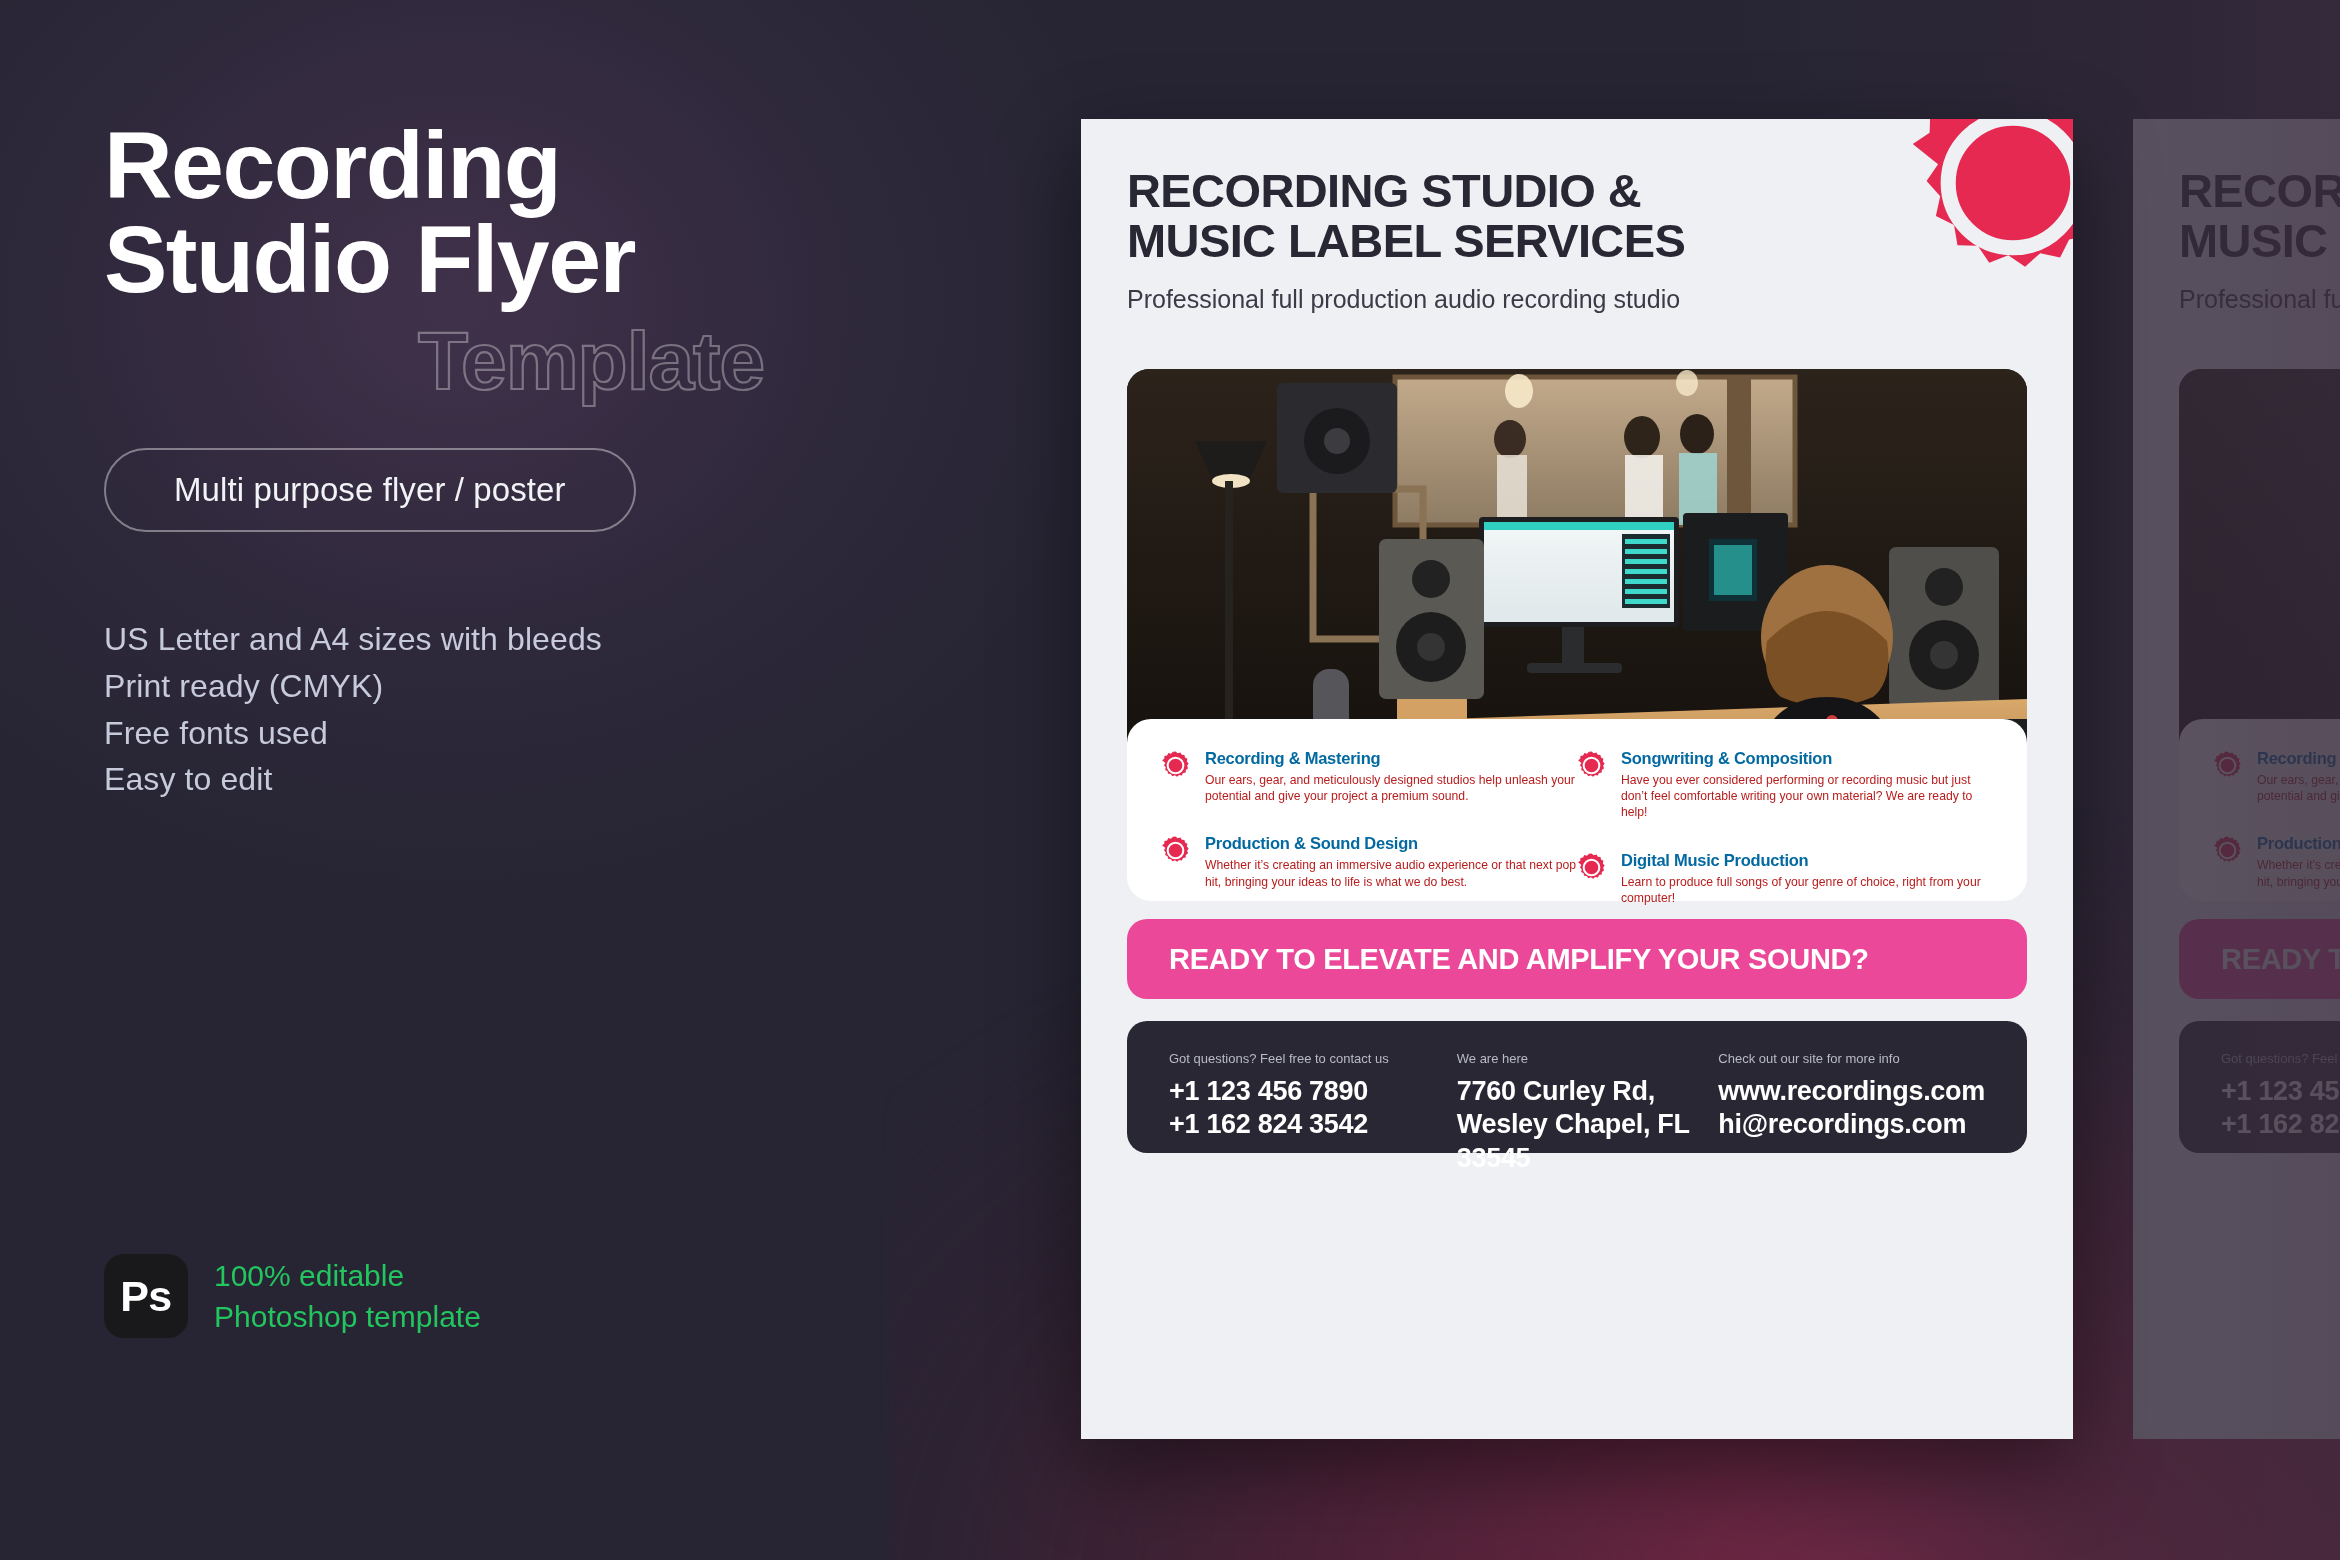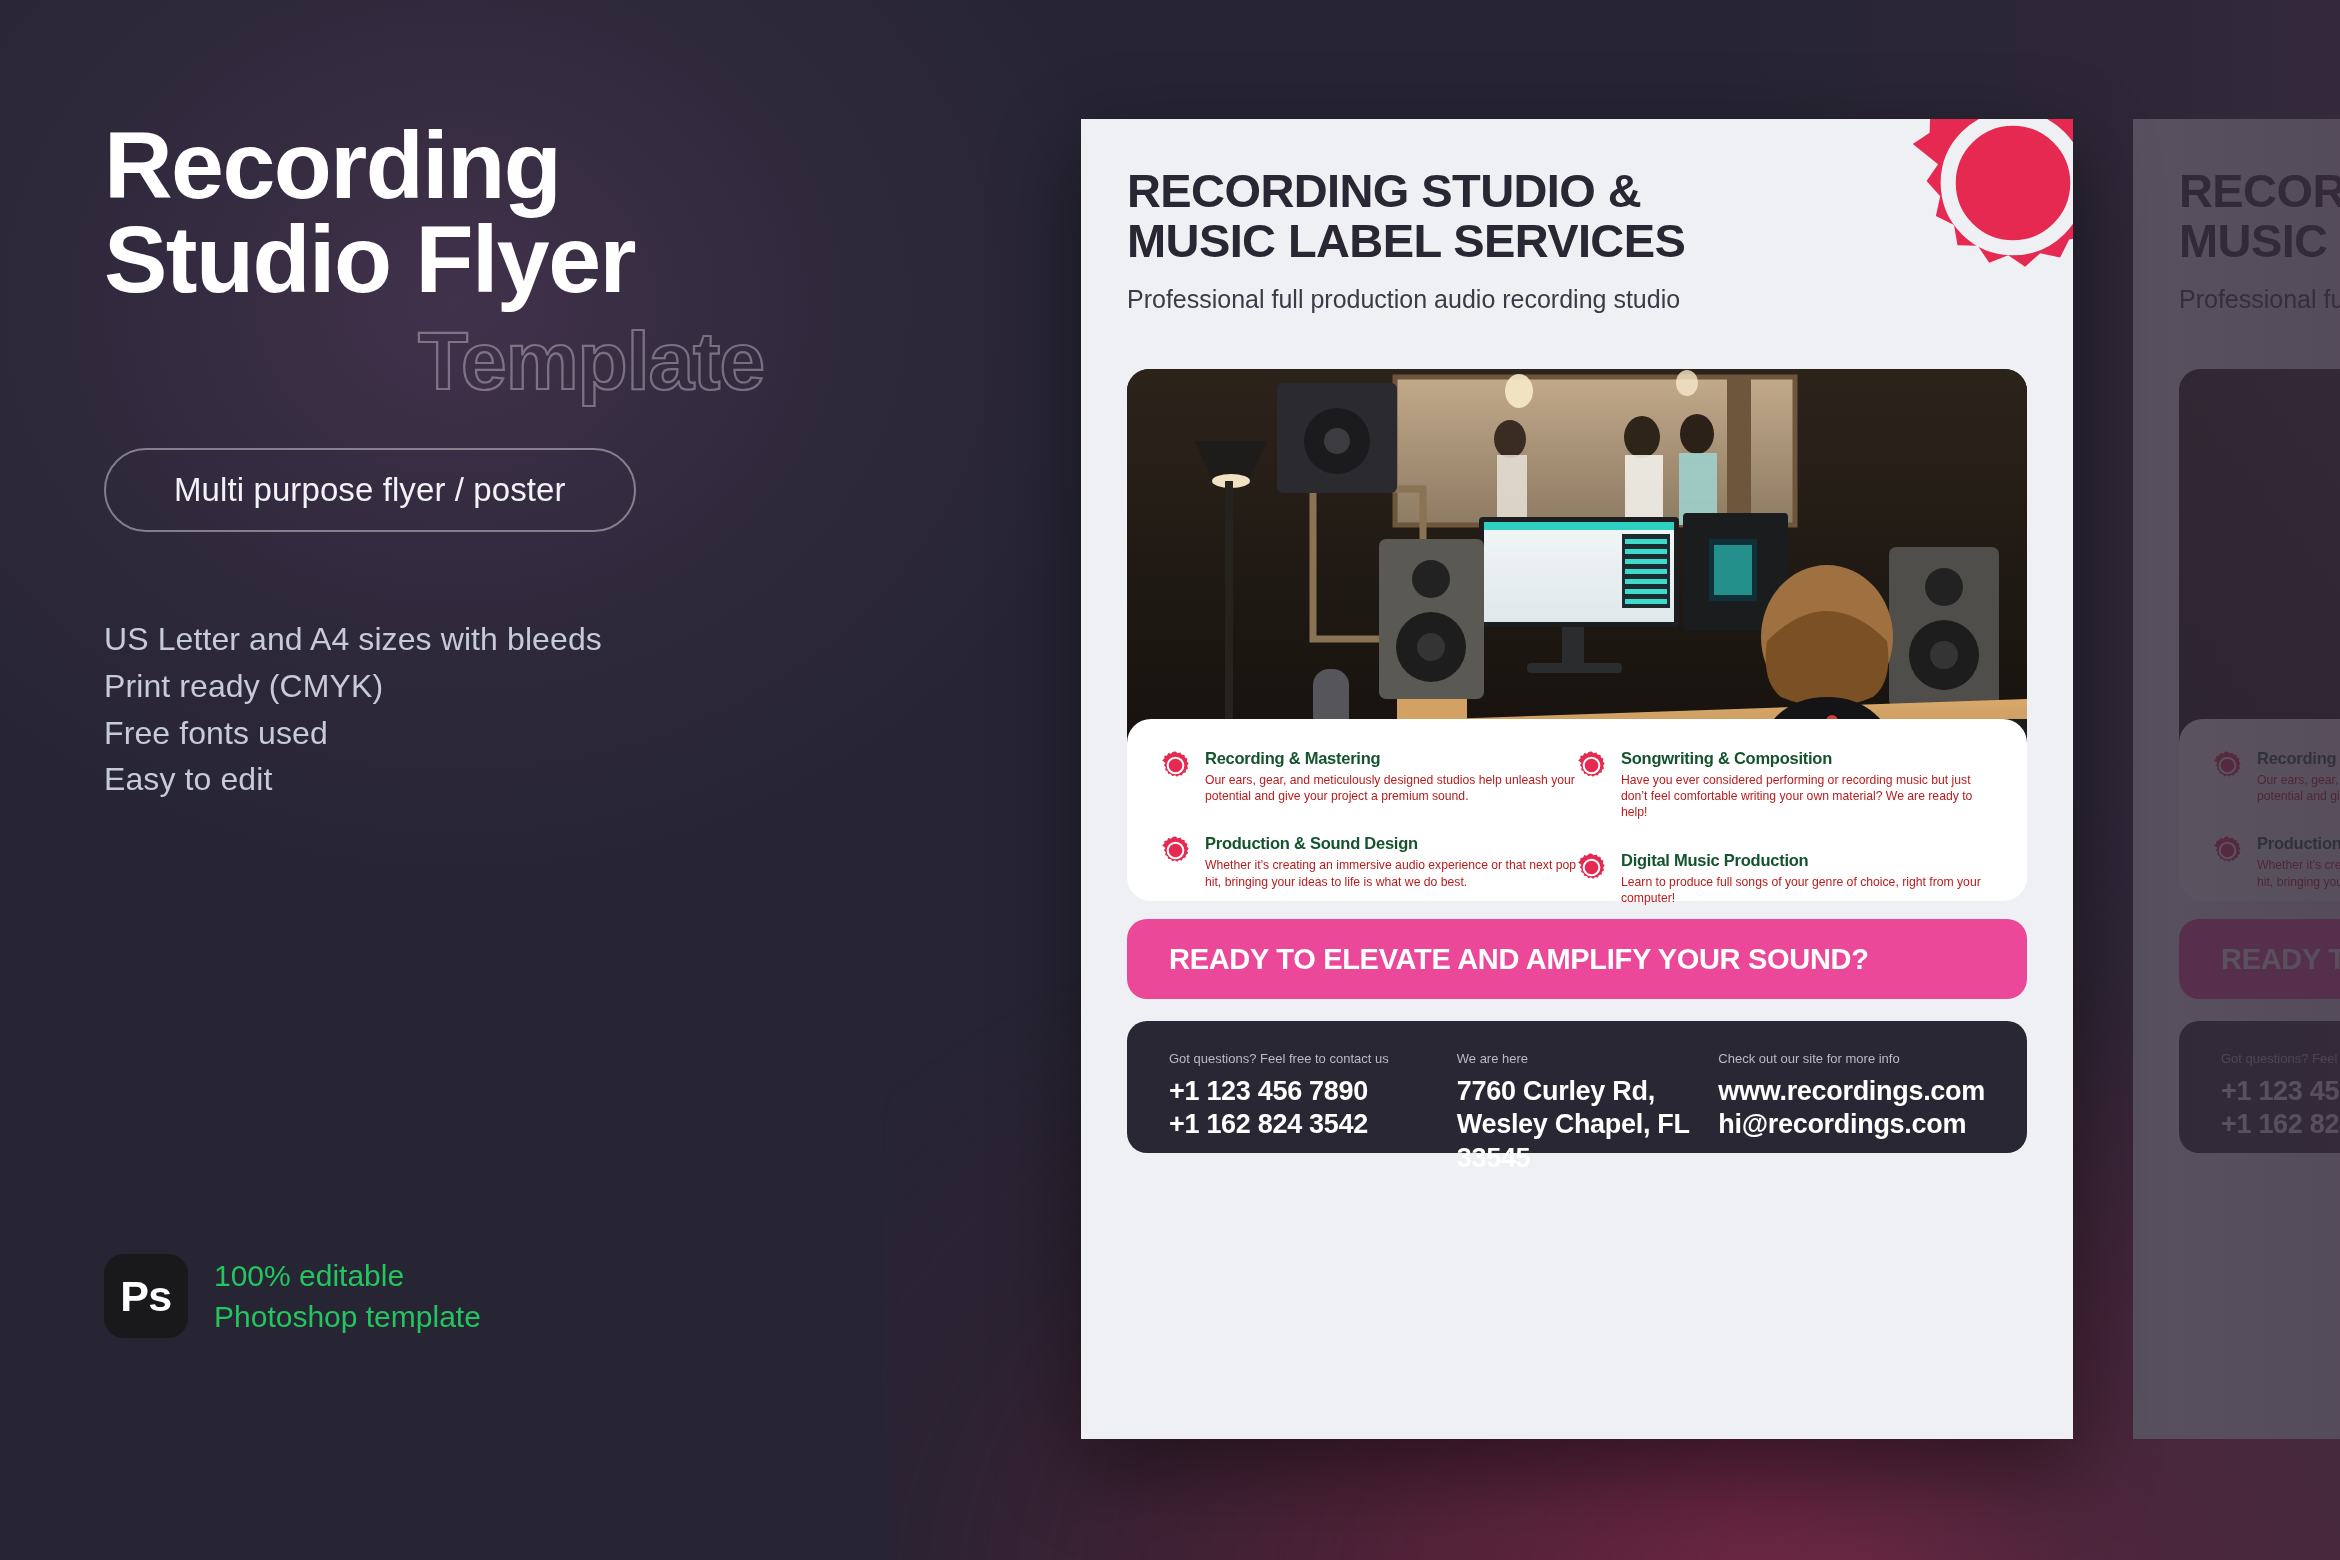--- a/index.html
+++ b/index.html
@@ -59,21 +59,21 @@
 
   .photo{position:absolute;left:46px;top:250px;width:900px;height:420px;border-radius:22px;
     overflow:hidden;background:#1d1710;}
 
   .services-card{position:absolute;left:46px;top:600px;width:900px;height:182px;
     background:#ffffff;border-radius:24px;padding:30px 34px 0 34px;
     display:flex;gap:0;}
   .svc-col{width:50%;display:flex;flex-direction:column;gap:30px;}
   .svc{display:flex;gap:15px;}
   .seal-ico{flex:0 0 auto;width:29px;height:29px;margin-top:2px;}
-  .svc-title{font-size:16.5px;font-weight:700;color:#14532d;line-height:1.15;letter-spacing:-.25px;}
+  .svc-title{font-size:16.5px;font-weight:700;color:#0369a1;line-height:1.15;letter-spacing:-.25px;}
   .svc-body{margin-top:4px;font-size:12.2px;line-height:1.33;color:#b91c1c;font-weight:400;}
 
   .cta{position:absolute;left:46px;top:800px;width:900px;height:80px;
     background:#ec4899;border-radius:20px;display:flex;align-items:center;padding-left:42px;}
   .cta span{font-size:29px;font-weight:700;color:#ffffff;letter-spacing:-.3px;}
 
   .foot{position:absolute;left:46px;top:902px;width:900px;height:132px;
     background:#282733;border-radius:20px;display:flex;padding:30px 42px 0 42px;}
   .foot-col{display:flex;flex-direction:column;}
   .foot-label{font-size:13px;color:#b9bac6;font-weight:400;line-height:1.3;}

